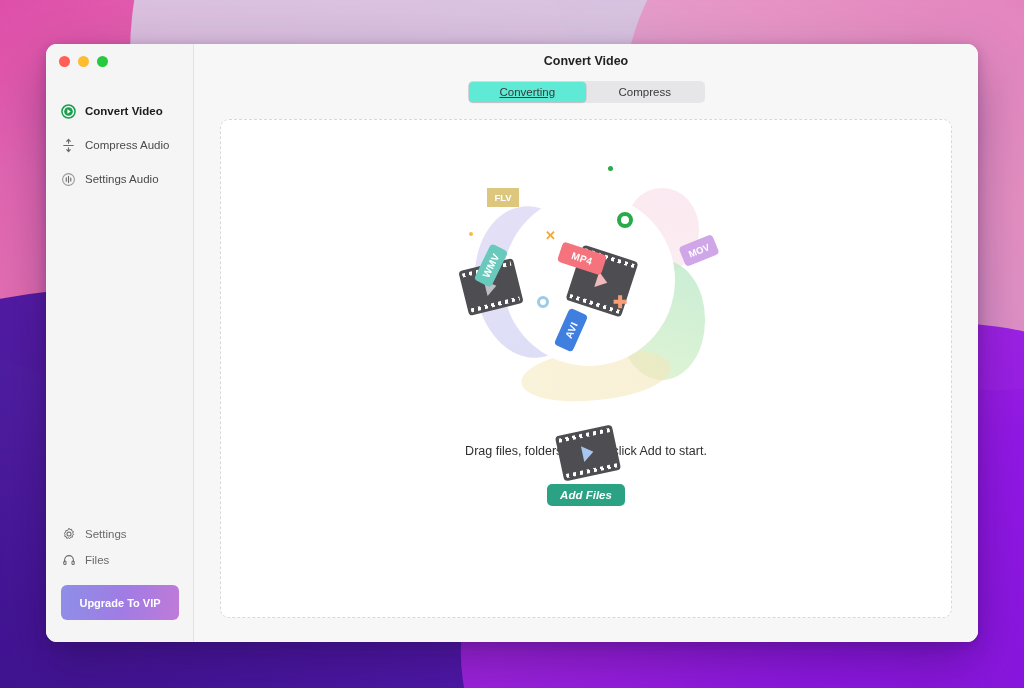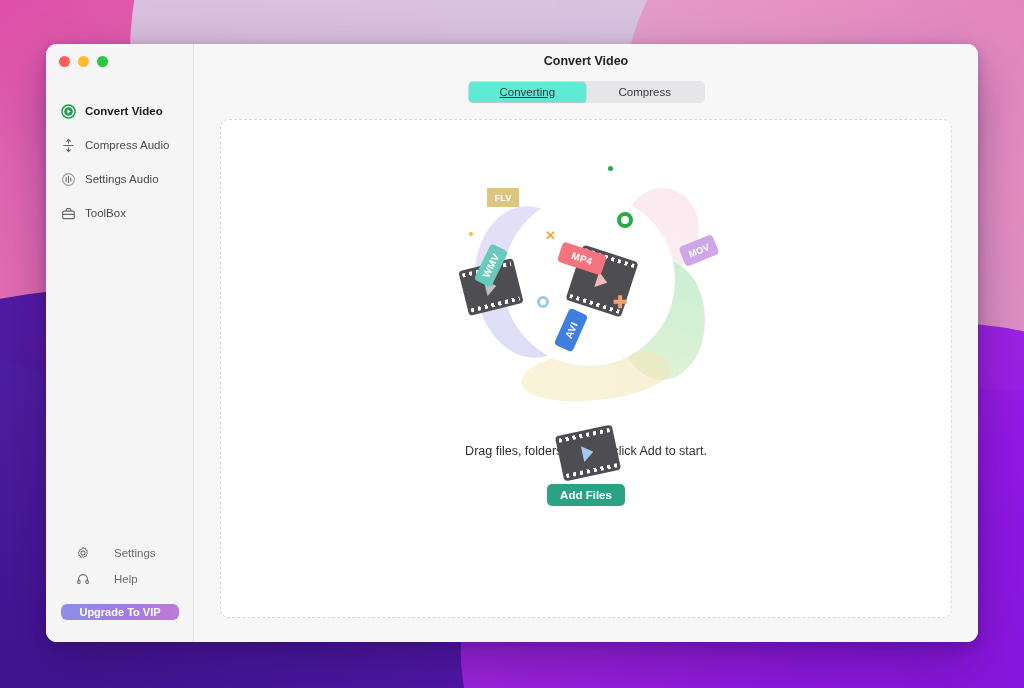--- a/index.html
+++ b/index.html
@@ -130,30 +130,30 @@
   }
   .nav-icon svg { display: block; }
 
   #sidebar-bottom {
     margin-top: auto;
     padding: 0 0 22px 0;
   }
   .foot-item {
     display: flex;
     align-items: center;
-    gap: 24px;
+    gap: 9px;
     height: 26px;
-    padding-left: 29px;
+    padding-left: 15px;
     color: #6a6a6d;
     font-size: 11.5px;
     cursor: default;
   }
   #upgrade-button {
     margin: 12px 0 0 15px;
-    width: 118px; height: 16px;
+    width: 118px; height: 35px;
     border: none;
     border-radius: 6px;
     background: linear-gradient(100deg, #8e8fe8 0%, #a07ce4 52%, #c07ad8 100%);
     color: #ffffff;
     font-family: "Liberation Sans", sans-serif;
     font-size: 11px;
     font-weight: bold;
     cursor: pointer;
   }
 
@@ -417,20 +417,21 @@
     margin-top: 26px;
     padding: 5px 13px;
     border: none;
     border-radius: 5px;
     background: #2aa283;
     color: #ffffff;
     font-family: "Liberation Sans", sans-serif;
     font-size: 11.5px;
     font-weight: bold;
     cursor: pointer;
+    font-style: italic;
   }
 </style>
 </head>
 <body>
 
 <div id="desktop">
   <div class="wp-shape wp-a"></div>
   <div class="wp-shape wp-b"></div>
   <div class="wp-shape wp-c"></div>
   <div class="wp-shape wp-f"></div>
@@ -477,30 +478,20 @@
             <svg width="15" height="15" viewBox="0 0 16 16">
               <circle cx="8" cy="8" r="6.3" fill="none" stroke="#9a9a9e" stroke-width="1.2"></circle>
               <line x1="5.6" y1="6.1" x2="5.6" y2="9.9" stroke="#6a6a6d" stroke-width="1.2" stroke-linecap="round"></line>
               <line x1="8" y1="4.7" x2="8" y2="11.3" stroke="#6a6a6d" stroke-width="1.2" stroke-linecap="round"></line>
               <line x1="10.4" y1="6.5" x2="10.4" y2="9.5" stroke="#6a6a6d" stroke-width="1.2" stroke-linecap="round"></line>
             </svg>
           </span>
           <span>Settings Audio</span>
         </div>
 
-        <div class="nav-item">
-          <span class="nav-icon">
-            <svg width="15" height="15" viewBox="0 0 16 16">
-              <rect x="1.8" y="5.4" width="12.4" height="8" rx="1.4" fill="none" stroke="#6a6a6d" stroke-width="1.2"></rect>
-              <path d="M5.6 5.4 V3.9 a1.1 1.1 0 0 1 1.1-1.1 h2.6 a1.1 1.1 0 0 1 1.1 1.1 V5.4" fill="none" stroke="#6a6a6d" stroke-width="1.2"></path>
-              <line x1="1.8" y1="8.9" x2="14.2" y2="8.9" stroke="#6a6a6d" stroke-width="1.2"></line>
-            </svg>
-          </span>
-          <span>ToolBox</span>
-        </div>
 
       </div>
 
       <div id="sidebar-bottom">
 
         <div class="foot-item">
           <span class="nav-icon">
             <svg width="14" height="14" viewBox="0 0 16 16">
               <circle cx="8" cy="8" r="2.3" fill="none" stroke="#6a6a6d" stroke-width="1.15"></circle>
               <path d="M8 1.3 L9 3.1 L11 2.6 L11.2 4.6 L13.1 5.3 L12.1 7 L13.4 8.6 L11.7 9.6 L11.9 11.6 L9.9 11.6 L8.8 13.3 L7.2 12.2 L5.4 13.1 L4.9 11.1 L3 10.6 L3.6 8.7 L2.6 7 L4.3 6 L4.3 4 L6.3 4.2 Z" fill="none" stroke="#6a6a6d" stroke-width="1.05" stroke-linejoin="round"></path>
@@ -510,21 +501,21 @@
         </div>
 
         <div class="foot-item">
           <span class="nav-icon">
             <svg width="14" height="14" viewBox="0 0 16 16">
               <path d="M3 10 V8 a5 5 0 0 1 10 0 v2" fill="none" stroke="#6a6a6d" stroke-width="1.2" stroke-linecap="round"></path>
               <rect x="2" y="9.2" width="2.6" height="4" rx="1.2" fill="none" stroke="#6a6a6d" stroke-width="1.2"></rect>
               <rect x="11.4" y="9.2" width="2.6" height="4" rx="1.2" fill="none" stroke="#6a6a6d" stroke-width="1.2"></rect>
             </svg>
           </span>
-          <span>Help</span>
+          <span>Files</span>
         </div>
 
         <button id="upgrade-button">Upgrade To VIP</button>
       </div>
     </div>
 
     <div id="main">
 
       <div id="titlebar">
         <div id="page-title">Convert Video</div>

